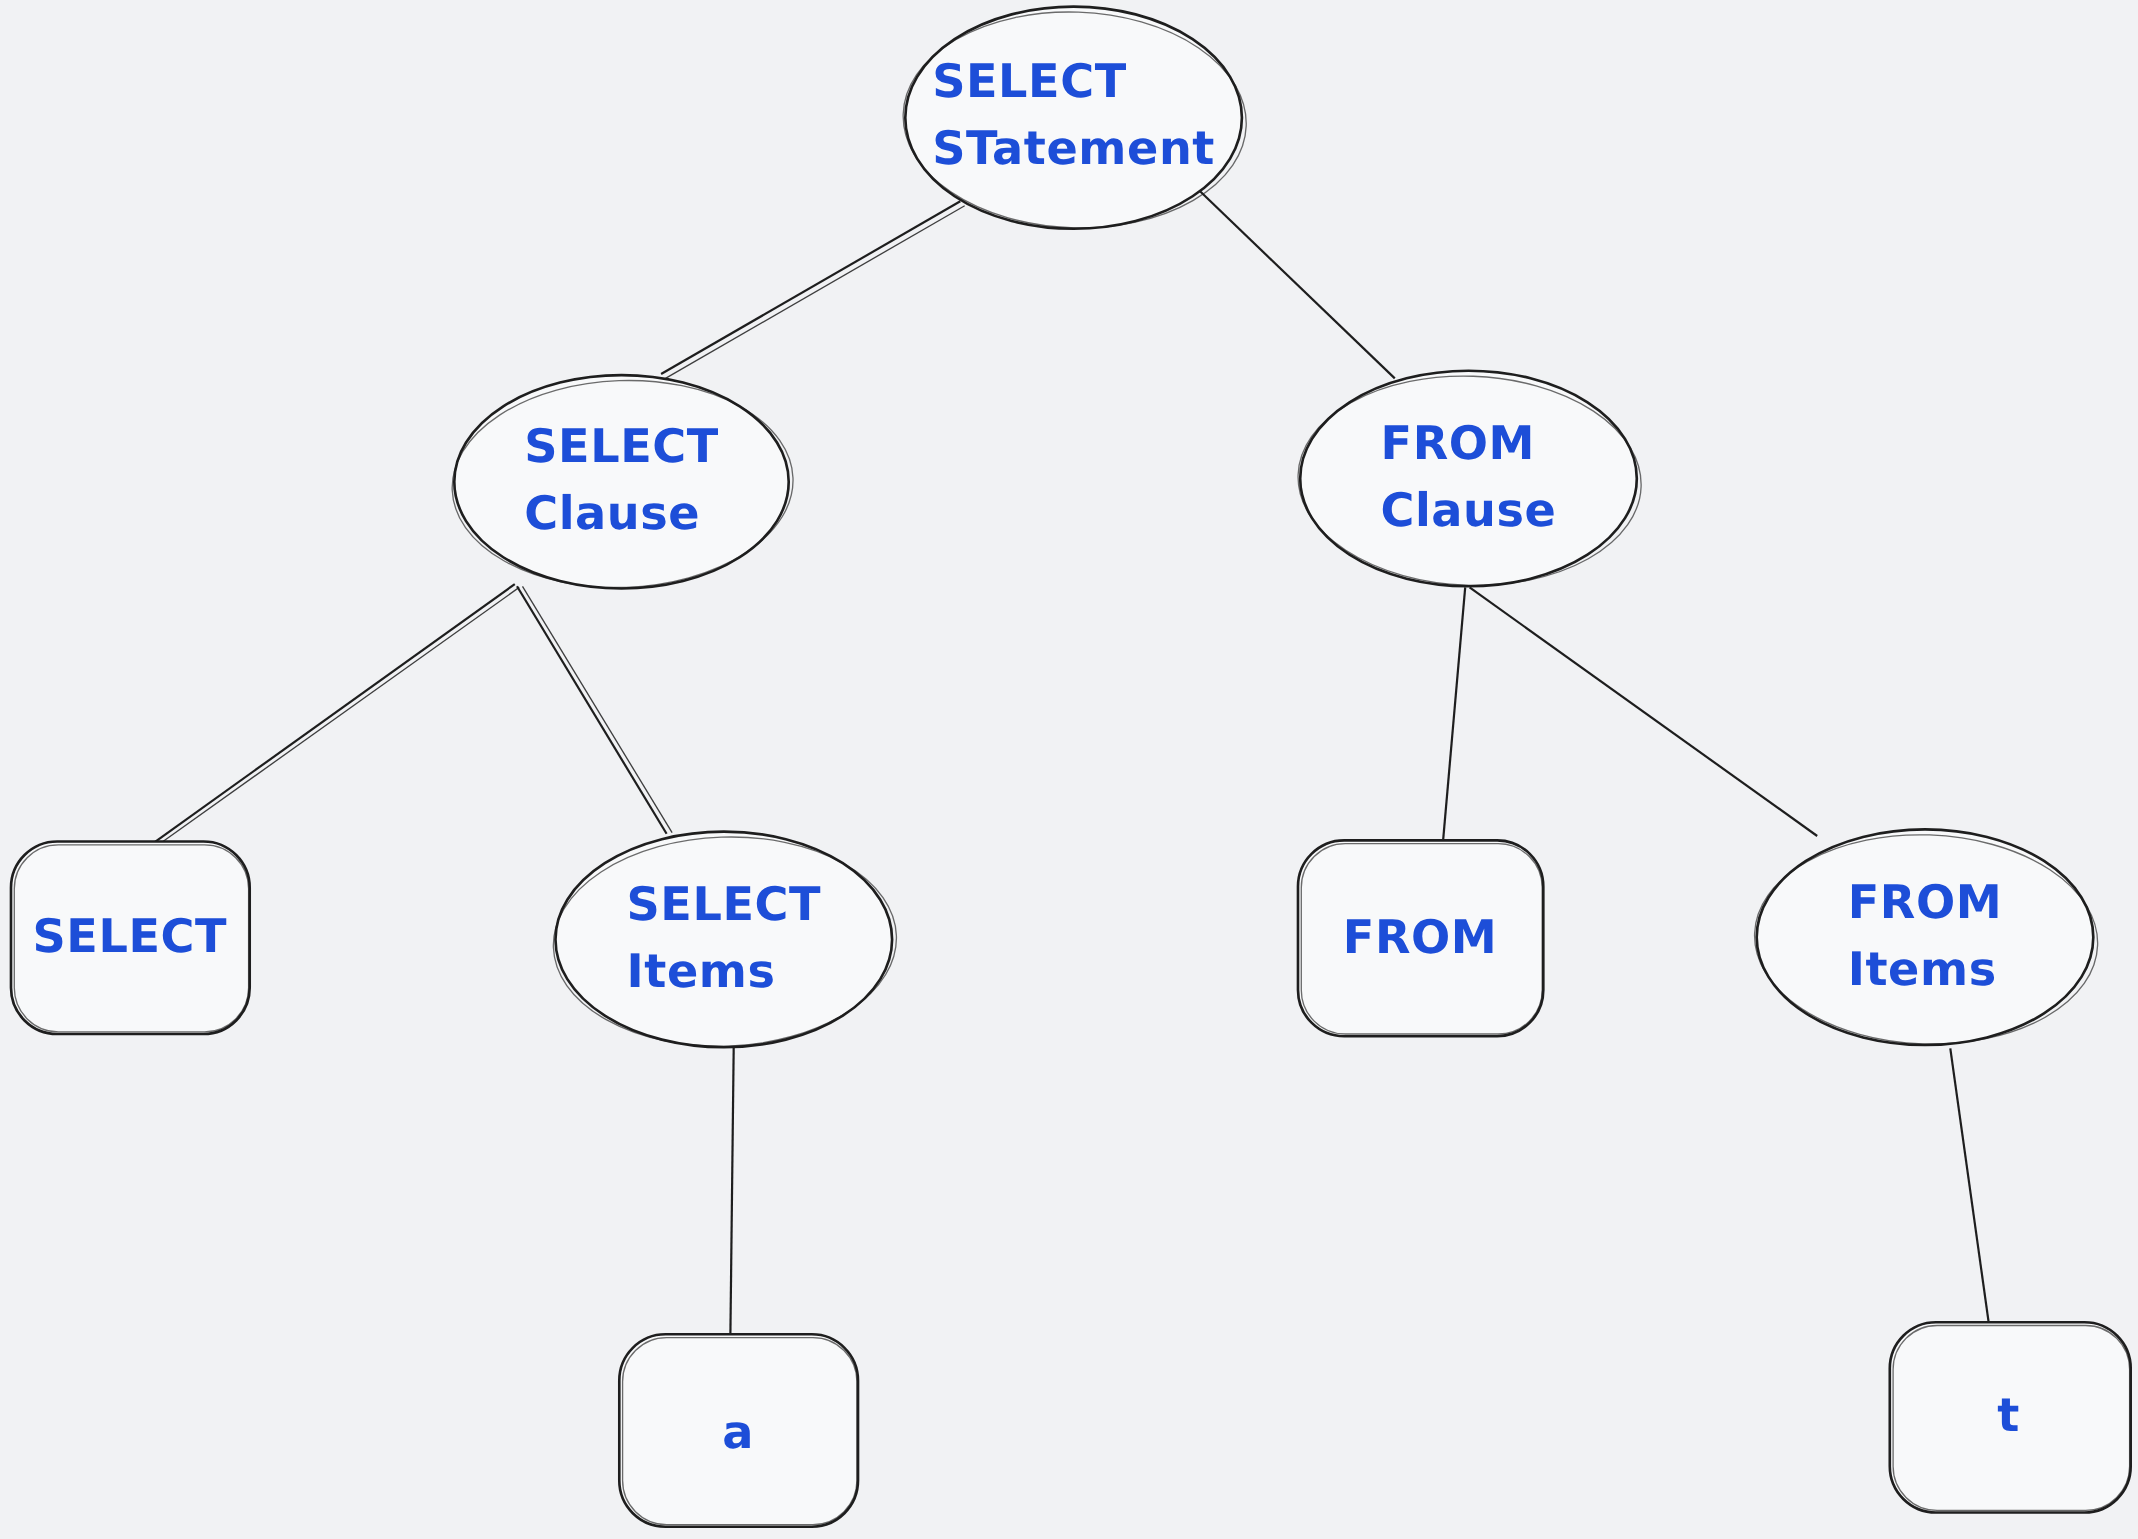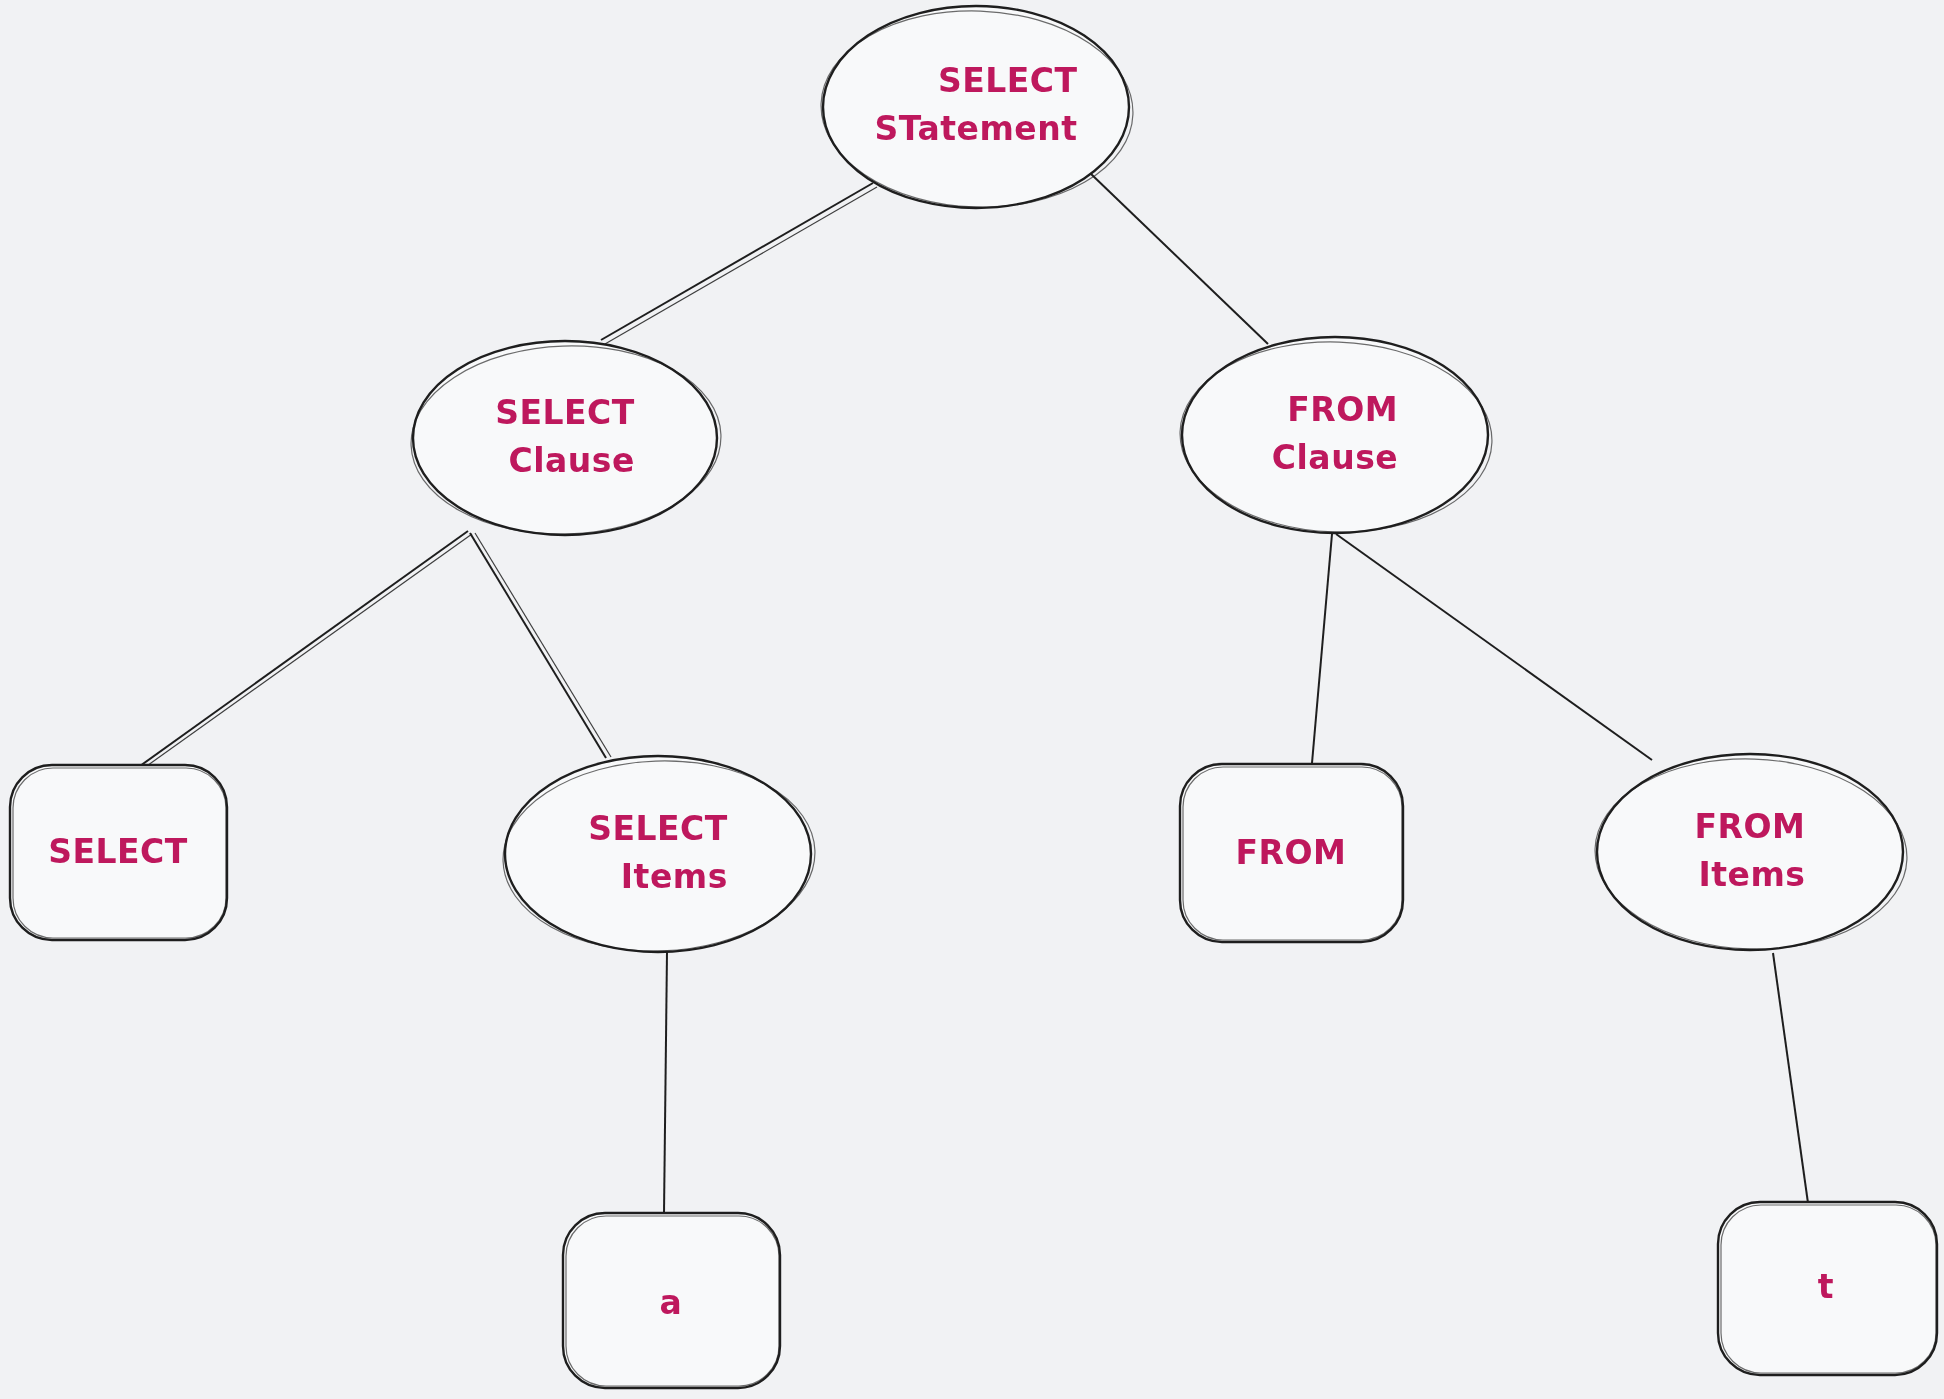--- a/index.html
+++ b/index.html
@@ -41,27 +41,27 @@
   }
   .edge-double {
     fill: none;
     stroke: var(--stroke, #1e1e1e);
     stroke-width: 1.2;
     opacity: 0.85;
   }
   .label {
     position: absolute;
     transform: translate(-50%, -50%);
-    text-align: right;
+    text-align: left;
     white-space: pre-line;
-    font-size: 33px;
+    font-size: 42px;
     font-weight: 700;
     letter-spacing: 0.5px;
     line-height: 1.45;
-    color: #be185d;
+    color: #1d4ed8;
   }
 </style>
 </head>
 <body>
 
 <div class="canvas">
   <svg width="1944" height="1399" viewBox="0 0 1944 1399">
 
     <g>
 

